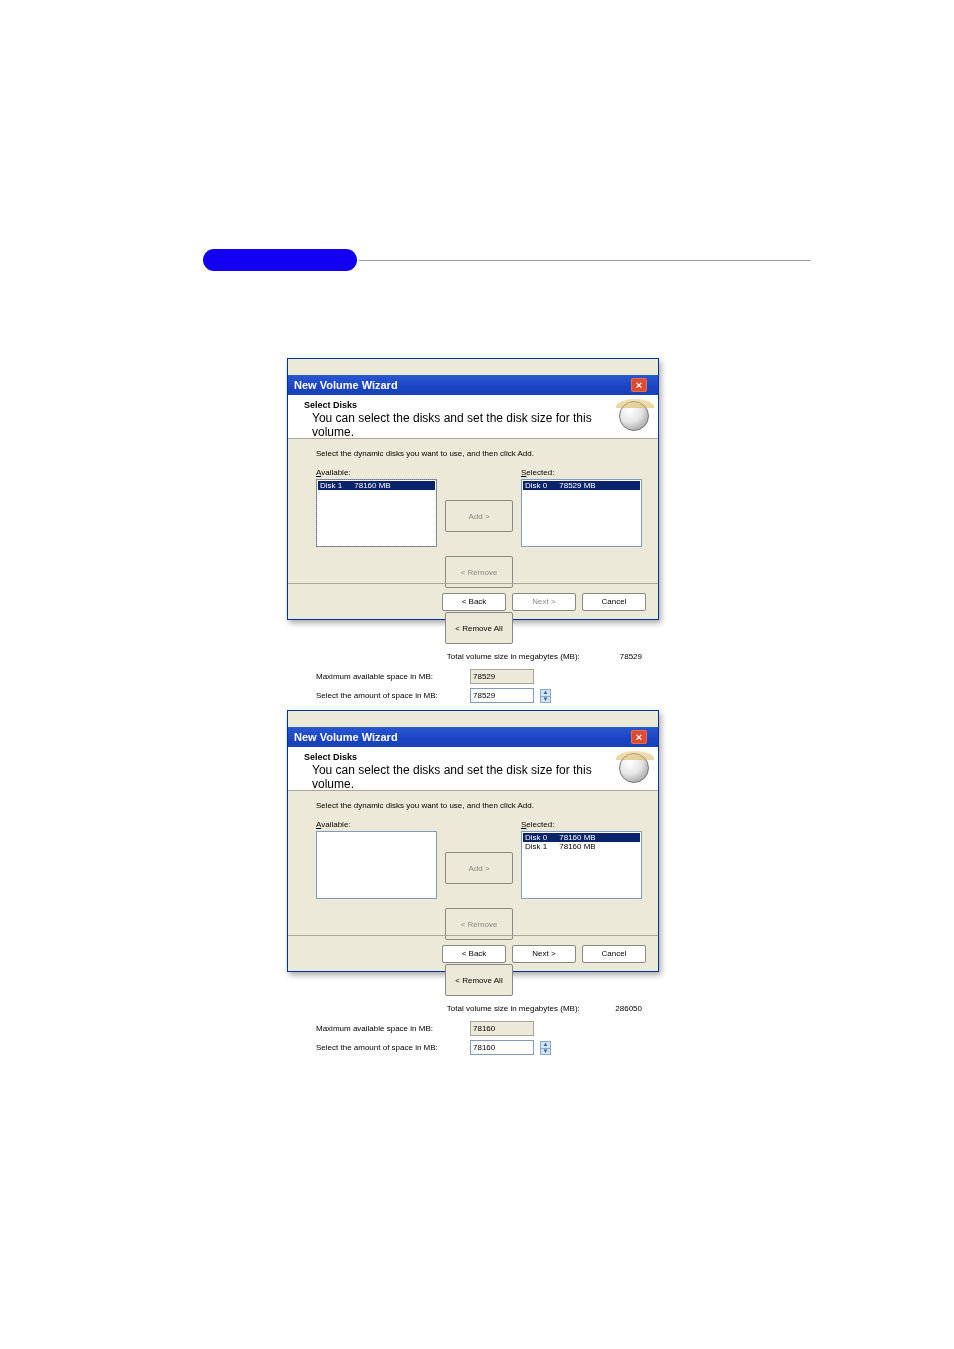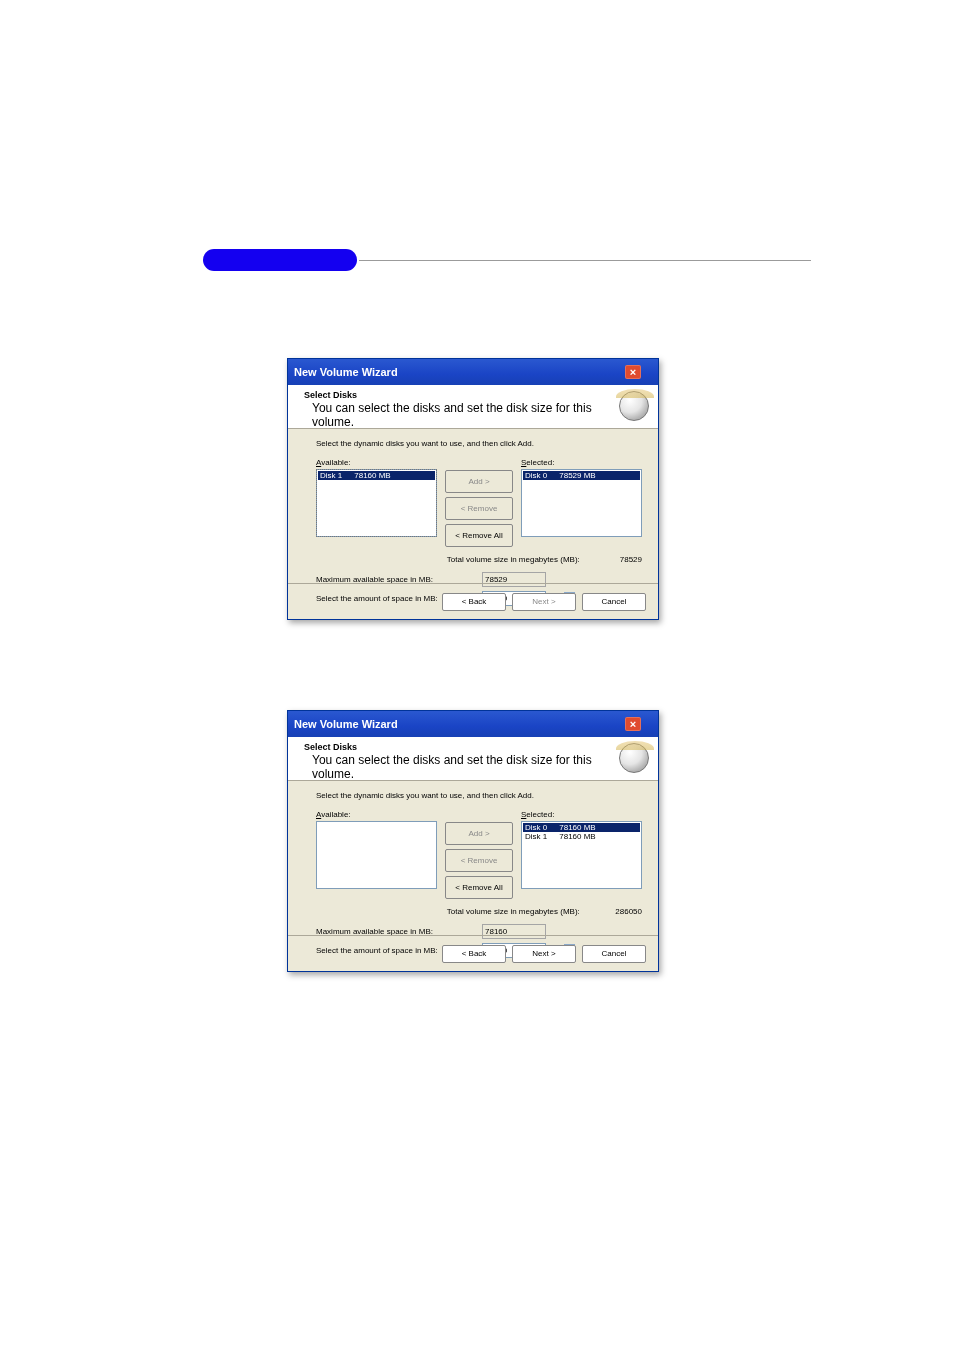--- a/index.html
+++ b/index.html
@@ -41,29 +41,30 @@
     height: 262px;
     border: 1px solid #003399;
     box-shadow: 2px 3px 6px rgba(0,0,0,.35);
     background: #ece9d8;
     font-size: 8px;
     color: #000;
   }
   .w1 { top: 358px; }
   .w2 { top: 710px; }
   .titlebar {
-    height: 26px;
+    height: 20px;
     background: linear-gradient(#2a58d0,#1a44c5 60%,#1740b5);
     color: #fff;
     font-weight: bold;
     font-size: 11px;
     display: flex;
     align-items: center;
-    padding: 0 17px 0 6px;
+    padding: 0 11px 0 6px;
     justify-content: space-between;
+    margin-top: 16px;
   }
   .close {
     width: 16px; height: 14px;
     background: #e04b2f;
     color: #fff;
     text-align: center;
     line-height: 12px;
     border-radius: 2px;
     font-size: 11px;
     font-weight: bold;
@@ -118,31 +119,32 @@
   }
   .listbox .item {
     padding: 0 2px;
     display:flex; gap:12px; white-space: nowrap;
   }
   .btns {
     display:flex; flex-direction:column; gap:4px; padding-top:12px;
   }
   .btns button {
     font-size: 8px;
-    width: 68px; height: 23px;
+    width: 68px; height: 32px;
     background: #ece9d8;
     border: 1px solid #888;
     border-radius: 2px;
     color: #000;
+    margin-top: 20px;
   }
   .btns button:disabled { color:#888; }
   .totrow { text-align:right; font-size:8px; margin-top:8px; }
   .totrow .val { display:inline-block; width:60px; text-align:right; }
   .fields { margin-top:8px; font-size:8px; }
-  .fields .fr { display:flex; align-items:center; gap:16px; margin-bottom:4px; }
+  .fields .fr { display:flex; align-items:center; gap:4px; margin-bottom:4px; }
   .fields .fr .lab { width:150px; }
   .finput {
     width:64px; height:15px;
     background:#fff; border:1px solid #7f9db9;
     font-size:8px; padding:0 2px;
   }
   .finput.ro { background:#ece9d8; border:1px solid #a5a5a5; }
   .spin { display:inline-flex; flex-direction:column; margin-left:2px; }
   .spin i {
     width:11px; height:7px; background:#d0e3f6; border:1px solid #8aa8c8;

